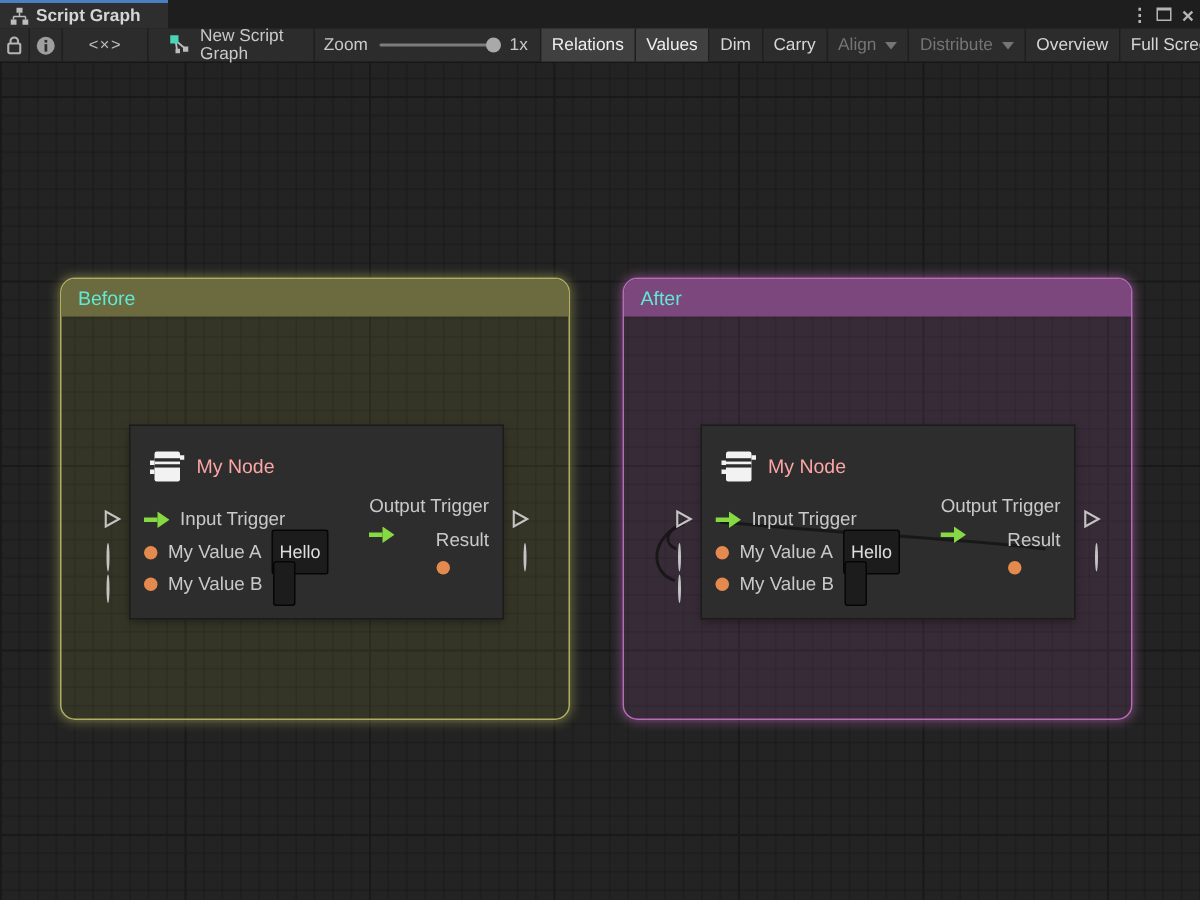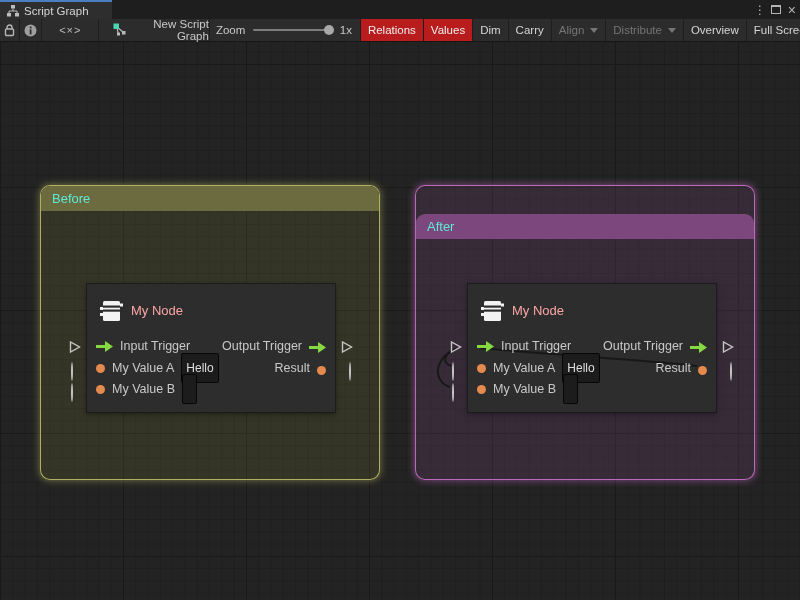--- a/index.html
+++ b/index.html
@@ -4,21 +4,21 @@
 <style>
   * { margin:0; padding:0; box-sizing:border-box; }
   body { background:#111; }
   .frame {
     position:relative; width:800px; height:600px; overflow:hidden;
     background:#1c1c1c; font-family:"Liberation Sans", sans-serif;
     -webkit-font-smoothing:antialiased; user-select:none;
   }
 
   
-  .titlebar { position:absolute; left:0; top:0; width:800px; height:19px; background:#1e1e1e; }
+  .titlebar { position:absolute; left:0; top:0; width:800px; height:19px; background:#1e1e1e;font-weight:bold; }
   .tab {
     position:absolute; left:0; top:0; width:112px; height:19px;
     background:#2e2e2e; border-top:2px solid #4a7fc1;
     display:flex; align-items:center; gap:5px; padding-left:7px;
     color:#d6d6d6; font-size:11.5px;
   }
   .win-controls { position:absolute; right:4px; top:0; height:19px; display:flex; align-items:center; gap:7px; color:#b5b5b5; }
   .kebab { font-size:12px; width:10px; text-align:center; cursor:pointer; }
   .maxbox { width:10px; height:9px; border:1px solid #b5b5b5; border-top:2px solid #b5b5b5; cursor:pointer; }
   .closex { font-size:14px; line-height:10px; cursor:pointer; }
@@ -27,30 +27,30 @@
   .toolbar {
     position:absolute; left:0; top:19px; width:820px; height:23px;
     background:#2c2c2c; border-bottom:1px solid #161616;
     display:flex; align-items:stretch; color:#c9c9c9; font-size:11.5px;
   }
   .tcell { display:flex; align-items:center; justify-content:center; border-right:1px solid #1e1e1e; }
   .tbtn { cursor:pointer; }
   .cell-lock { width:24px; }
   .cell-info { width:26px; }
   .cell-code { width:68px; color:#bdbdbd; font-size:11px; letter-spacing:1px; }
-  .cell-graph { width:129px; gap:6px; justify-content:flex-start; padding-left:14px;text-align:right; }
+  .cell-graph { width:129px; gap:6px; justify-content:flex-start; padding-left:14px; }
   .zoom-area { display:flex; align-items:center; gap:8px; padding:0 8px 0 6px; border-right:1px solid #1e1e1e; width:151px; }
   .zoom-track { position:relative; width:84px; height:2px; background:#7d7d7d; border-radius:1px; cursor:pointer; }
   .zoom-knob { position:absolute; right:-2px; top:-4px; width:10px; height:10px; border-radius:50%; background:#a9a9a9; cursor:pointer; }
   .right-btns { display:flex; align-items:stretch; }
   .rbtn {
     display:flex; align-items:center; gap:4px; padding:0 7px;
     border-right:1px solid #1e1e1e; color:#d6d6d6; cursor:pointer; white-space:nowrap; font-size:11.5px;
   }
-  .rbtn.active { background:#b91c1c; color:#efefef; }
+  .rbtn.active { background:#404040; color:#efefef; }
   .rbtn.disabled { color:#757575; cursor:default; }
   .dd-arrow { width:0; height:0; border-left:4px solid transparent; border-right:4px solid transparent; border-top:5px solid #757575; margin-left:2px; }
 
   
   .canvas {
     position:absolute; left:0; top:42px; width:800px; height:558px;
     background-color:#232323;
     background-image:
       linear-gradient(#191919 1px, transparent 1px),
       linear-gradient(90deg, #191919 1px, transparent 1px),
@@ -71,40 +71,40 @@
     left:415px; background:rgba(178,92,178,0.15);
     border:1px solid rgba(208,118,208,0.85);
     box-shadow:0 0 7px 1px rgba(208,118,208,0.45);
   }
   .group-header {
     position:absolute; left:0; top:0; width:100%; height:25px;
     border-radius:9px 9px 0 0; display:flex; align-items:center;
     padding-left:11px; font-size:13px; color:#5eead4; cursor:move;
   }
   .group.before .group-header { background:#6b6b3f; }
-  .group.after  .group-header { background:#7b477c;margin-top:28px; }
+  .group.after  .group-header { background:#7b477c; }
 
   
   .wires { position:absolute; left:0; top:0; width:340px; height:295px; z-index:1; pointer-events:none; }
   .wires path { fill:none; stroke:#161616; stroke-width:2; opacity:0.9; }
 
   
   .node {
     position:absolute; top:97px; width:250px; height:130px;
     background:#2d2d2d; border:1px solid #1b1b1b;
     box-shadow:0 2px 6px rgba(0,0,0,0.35); cursor:move;
   }
   .group.before .node { left:45px; }
   .group.after  .node { left:51px; }
   .node-header { position:relative; z-index:2; display:flex; align-items:center; gap:8px; padding:9px 0 0 11px; height:44px; }
   .node-title { font-size:13px; color:#fca5a5; }
   .nrow { position:absolute; left:0; width:100%; height:20px; display:flex; align-items:center; z-index:2; }
   .nrow.r1 { top:52px; } .nrow.r2 { top:74px; } .nrow.r3 { top:95px; }
   .pleft { display:flex; align-items:center; gap:7px; padding-left:9px; }
-  .pright { margin-left:auto; display:flex; align-items:flex-end; gap:7px; padding-right:9px; }
+  .pright { margin-left:auto; display:flex; align-items:flex-start; gap:7px; padding-right:9px;flex-direction:column; }
   .plabel { font-size:12.5px; color:#c9c9c9; }
   .vdot { width:9px; height:9px; border-radius:50%; background:#e58a4f; }
   .vfield {
     height:30px; background:#1c1c1c; border:1px solid #060606; border-radius:2px;
     color:#dedede; font-size:12px; display:flex; align-items:center; padding:0 4px; cursor:text;
   }
   .vfield.empty { width:15px; }
 
   
   .oport { position:absolute; z-index:2; cursor:crosshair; }

